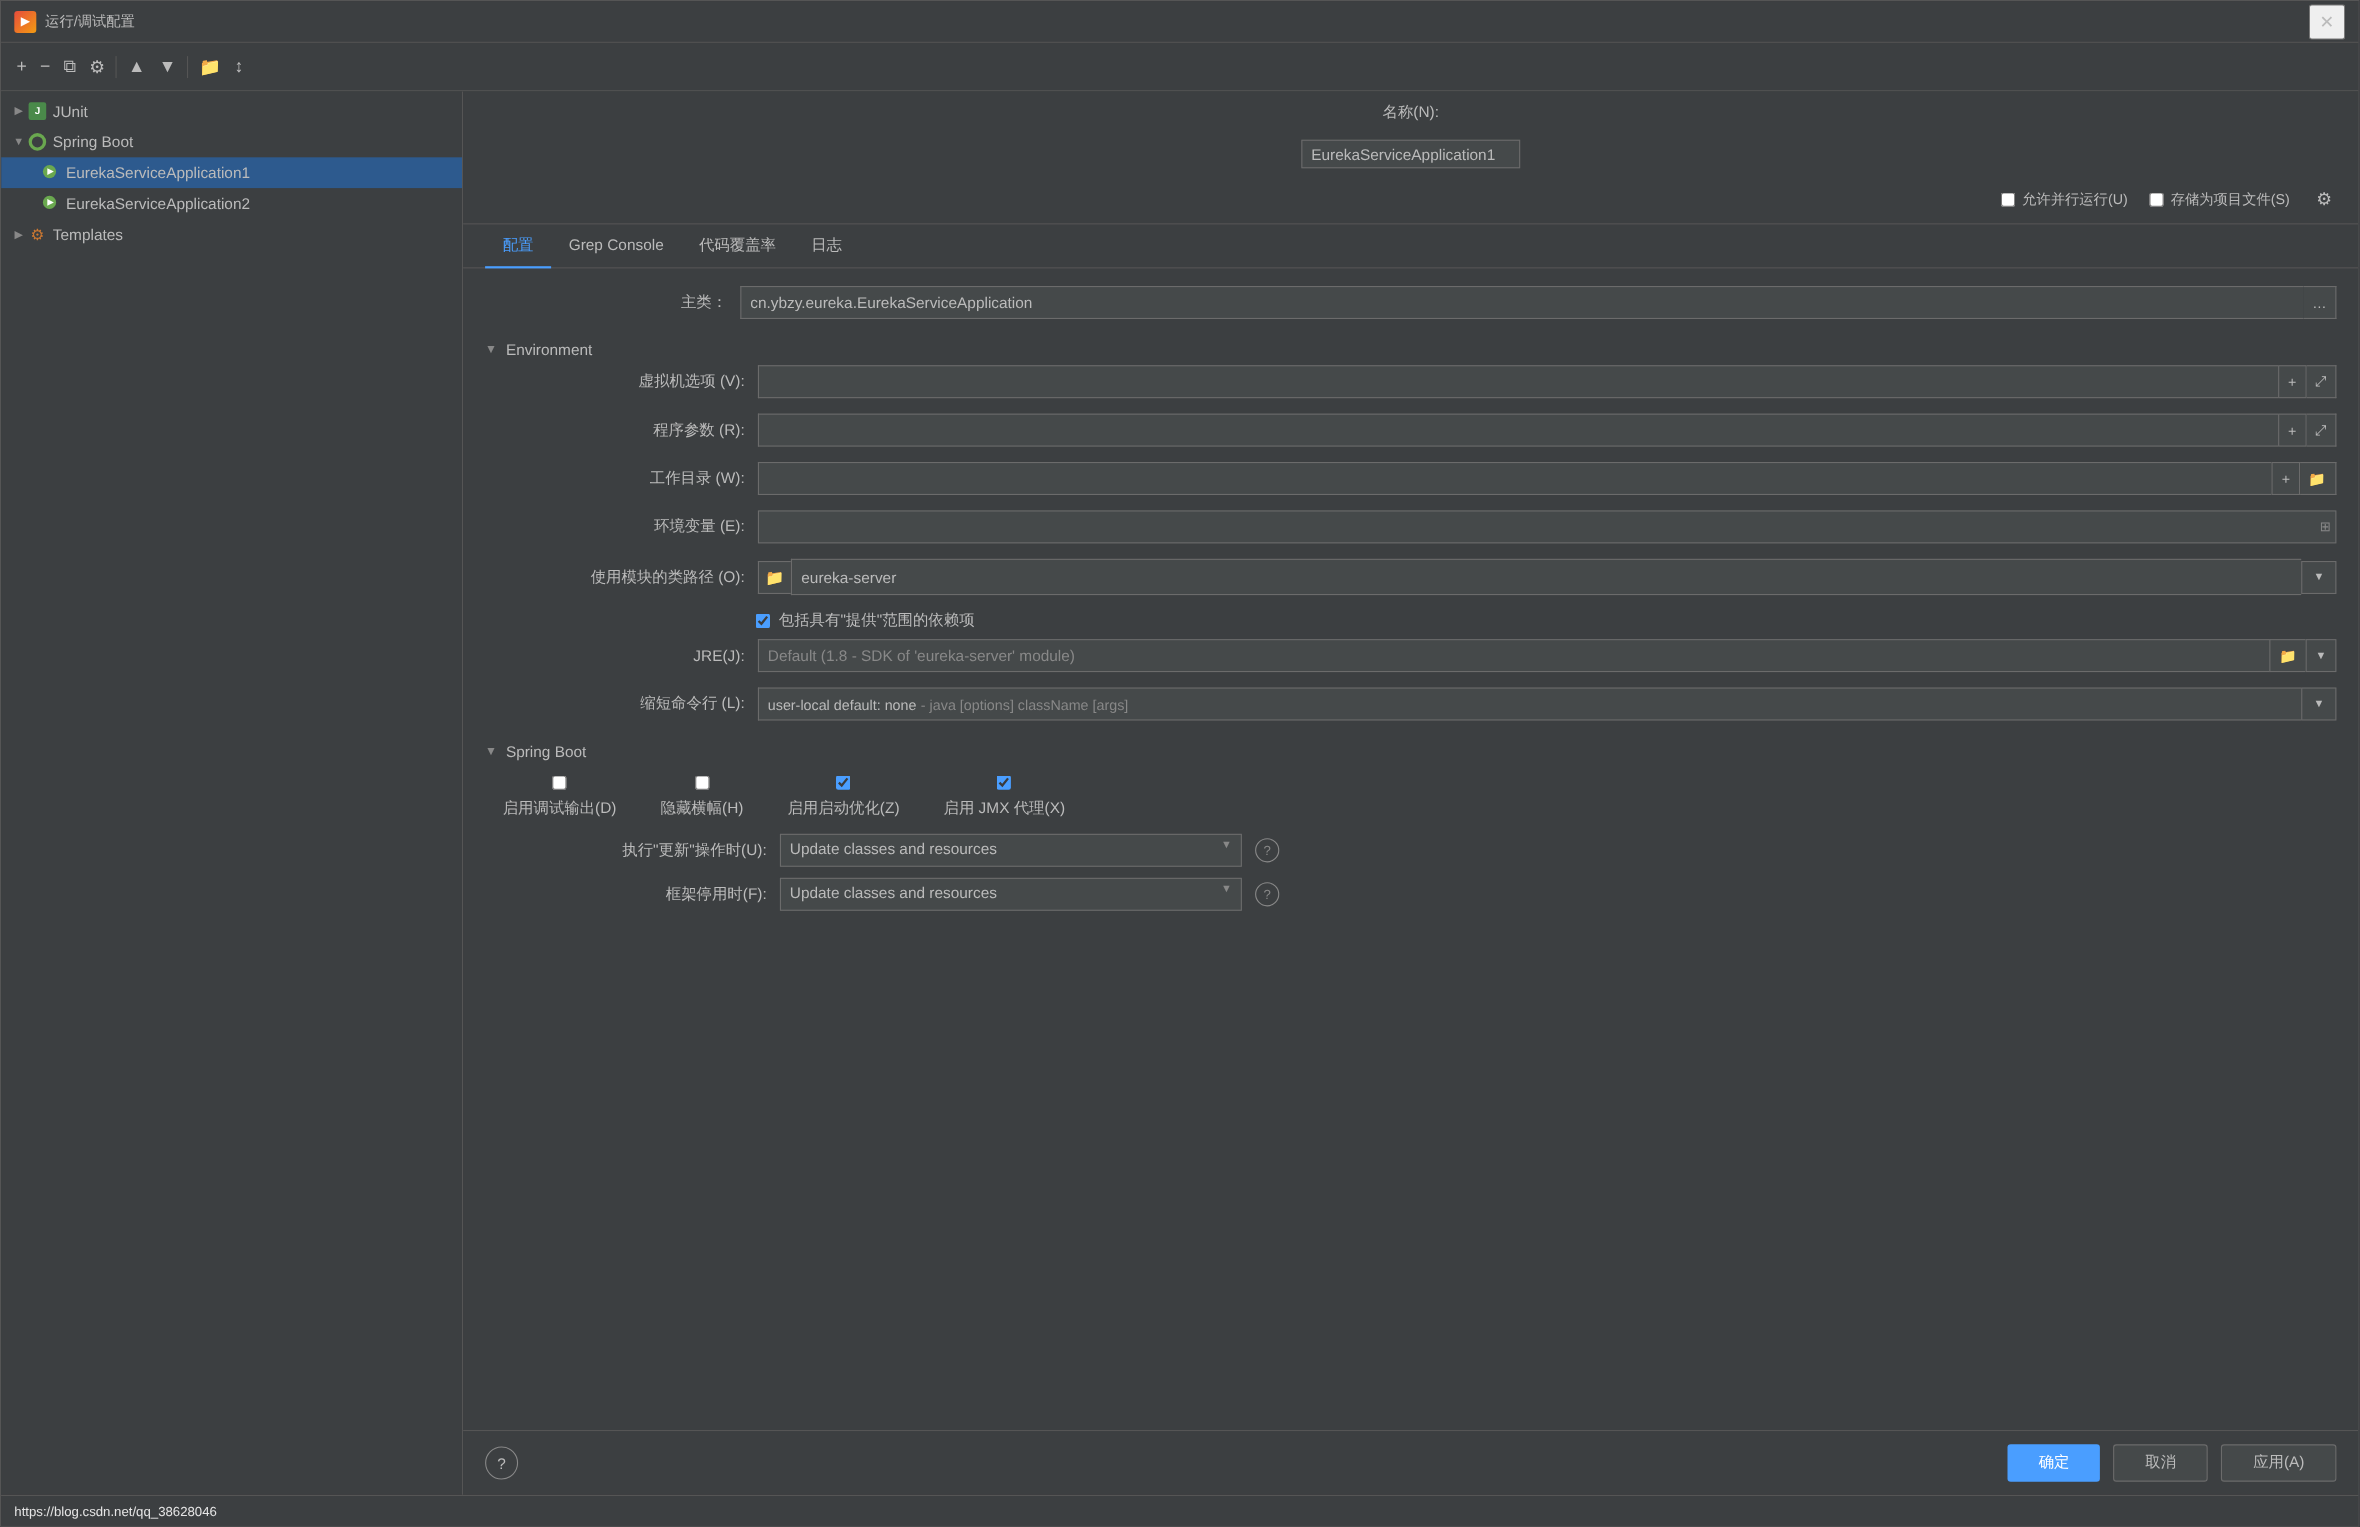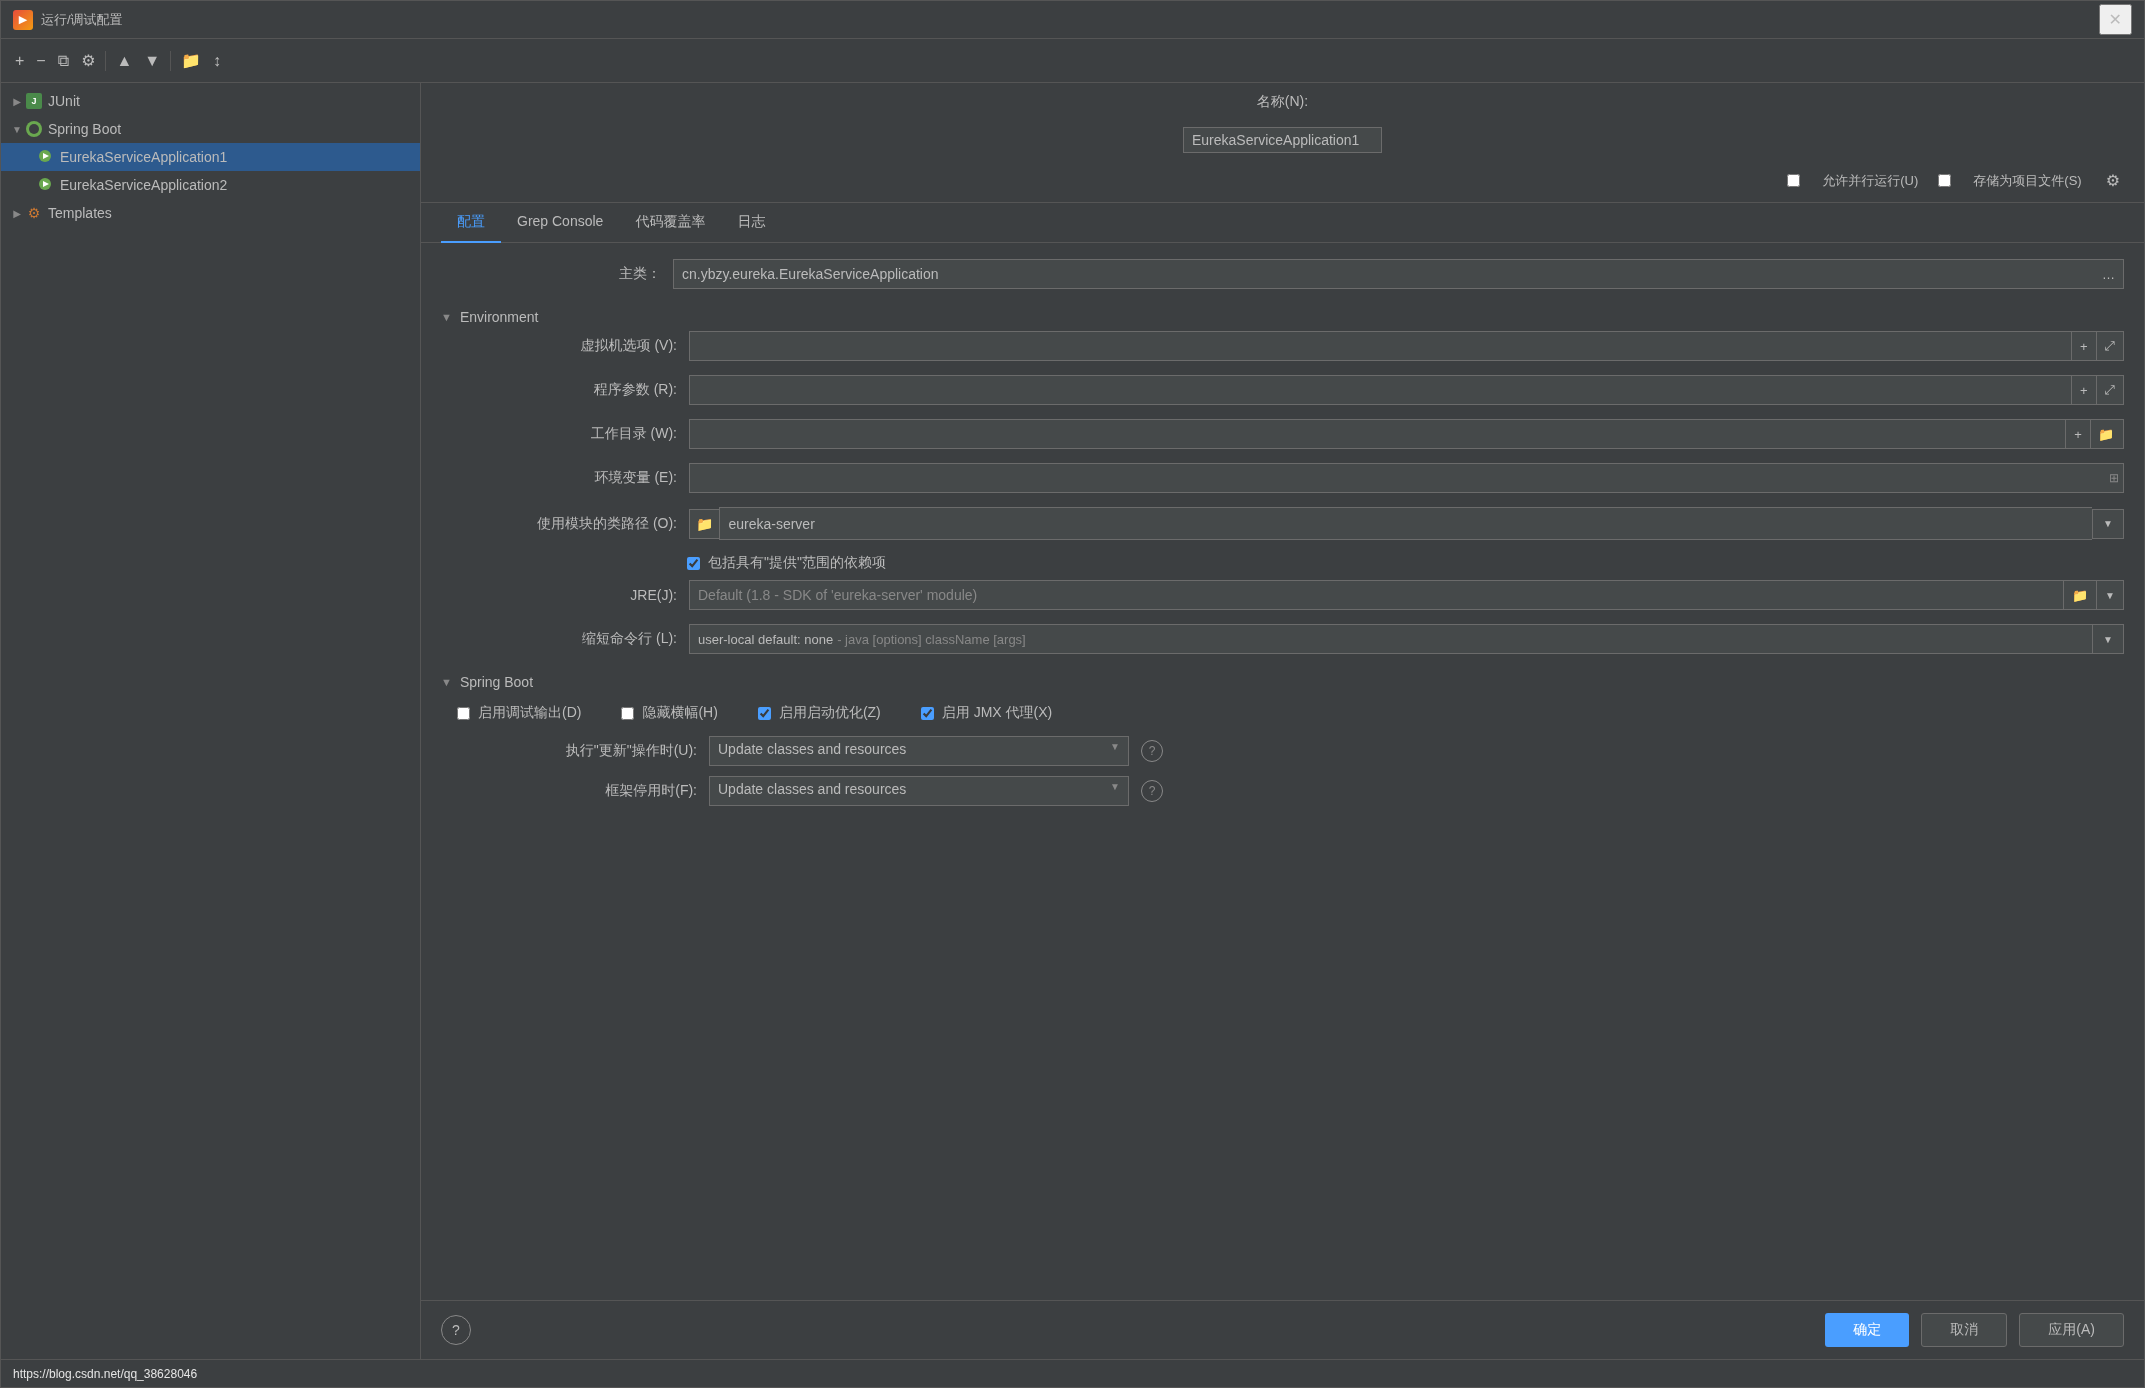--- a/index.html
+++ b/index.html
@@ -179,21 +179,21 @@
     }
     .header-checkboxes {
       display: flex;
       align-items: center;
       gap: 20px;
       margin-left: auto;
     }
     .checkbox-group {
       display: flex;
       align-items: center;
-      gap: 22px;
+      gap: 6px;
     }
     .checkbox-group input[type=checkbox] {
       accent-color: #4a9eff;
     }
     .gear-btn {
       background: none;
       border: none;
       color: #bbbbbb;
       cursor: pointer;
       font-size: 16px;
@@ -374,20 +374,21 @@
       display: flex;
       align-items: center;
       gap: 40px;
       padding: 8px 0;
       padding-left: 16px;
     }
     .spring-checkbox {
       display: flex;
       align-items: center;
       gap: 8px;
+      flex-direction: column;
     }
     .spring-checkbox input { accent-color: #4a9eff; }
     .spring-checkbox label { font-size: 14px; color: #bbbbbb; cursor: pointer; }
     .update-strategy {
       padding-left: 16px;
       margin-top: 6px;
     }
     .update-strategy-title {
       font-size: 14px;
       color: #bbbbbb;

